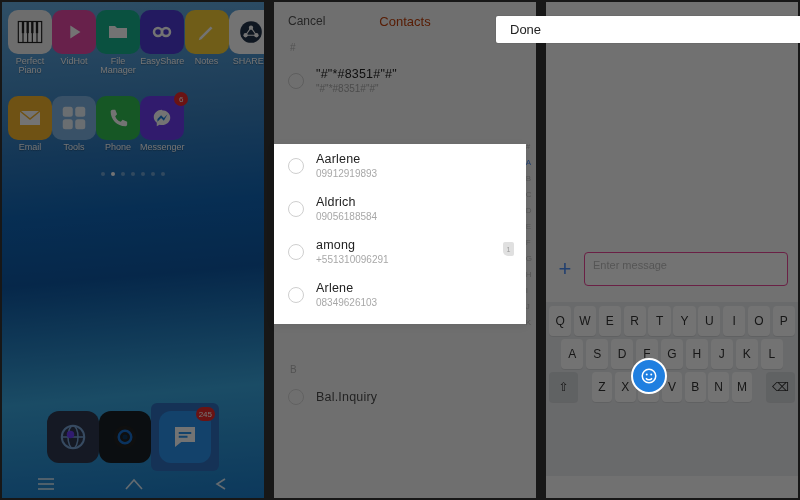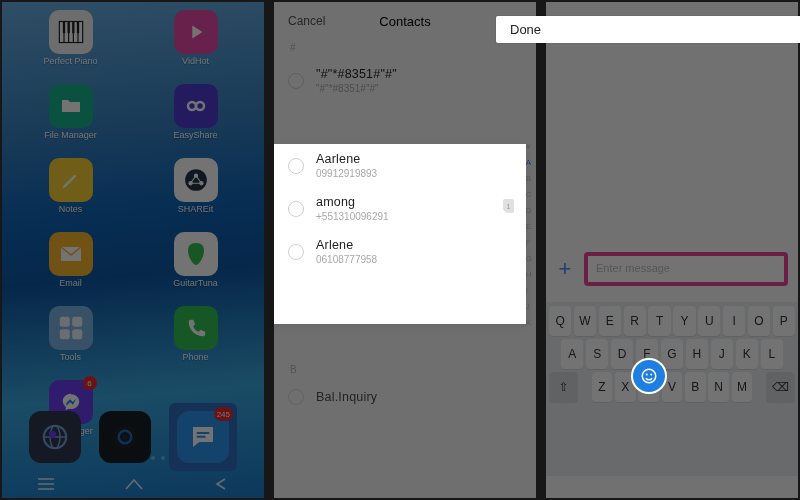--- a/index.html
+++ b/index.html
@@ -7,61 +7,61 @@
 
   
   .global-dim { position:absolute; inset:0; background:rgba(0,0,0,0.55); z-index:5; pointer-events:none;}
 
   
   .panel-left {
     position:absolute; left:2px; top:2px; width:262px; height:496px; z-index:1;
     background: linear-gradient(175deg,#68aee1 0%, #3a83c2 25%, #1066b8 42%, #0e58a4 55%, #3ba8e0 78%, #1c7ecc 100%);
     overflow:hidden;
   }
-  .app-grid { padding:8px 6px 0 6px; display:grid; grid-template-columns:repeat(2,1fr); gap:4px 0;}
+  .app-grid { padding:8px 6px 0 6px; display:grid; grid-template-columns:repeat(6,1fr); gap:16px 0;}
   .app { display:flex; flex-direction:column; align-items:center; justify-content:flex-start; height:70px;}
   .app .icon { width:44px; height:44px; border-radius:10px; position:relative; display:flex; align-items:center; justify-content:center;}
   .app .lbl { font-size:9px; color:#fff; margin-top:3px; text-align:center; line-height:1; text-shadow:0 1px 1px rgba(0,0,0,.3);}
   .badge { position:absolute; top:-4px; right:-4px; background:#ec2b2b; color:#fff; font-size:8px; min-width:14px; height:14px; border-radius:7px; display:flex; align-items:center; justify-content:center; padding:0 3px;}
   .page-dots { display:flex; justify-content:center; gap:6px; margin-top:6px;}
   .page-dots span{width:4px;height:4px;border-radius:50%;background:rgba(255,255,255,.35);} .page-dots span.on{background:#fff;}
 
-  .dock { position:absolute; left:0; right:0; bottom:28px; height:66px; display:flex; justify-content:center; gap:18px; align-items:center;}
+  .dock { position:absolute; left:0; right:0; bottom:28px; height:66px; display:flex; justify-content:center; align-items:center;}
   .dock .dock-icon{ width:52px;height:52px;border-radius:12px;display:flex;align-items:center;justify-content:center;}
   .dock-msg-wrap{ position:relative; width:68px; height:68px; display:flex; align-items:center; justify-content:center; border-radius:6px; background:#306fbf;}
   .dock-msg-wrap .dock-icon{background:#2a92ee;}
 
   .navbar-left{position:absolute;left:0;right:0;bottom:2px;height:24px;display:flex;justify-content:space-around;align-items:center;color:#fff;}
   .navbar-left svg{opacity:.85}
 
   
   .panel-mid { position:absolute; left:274px; top:2px; width:262px; height:496px; z-index:1; background:#f7f7f7;}
   .mid-head { height:38px; position:relative; display:flex; align-items:center; justify-content:center;}
-  .mid-head .title{font-size:13px; color:#000000;}
+  .mid-head .title{font-size:13px; color:#c2410c;}
   .mid-head .cancel{position:absolute; left:14px; font-size:12px; color:#555;}
   .done-pop{ position:absolute; right:-8px; top:16px; background:#fff; z-index:40; padding:6px 14px; border-radius:2px; font-size:13px; color:#222; box-shadow:0 0 0 1px rgba(0,0,0,.05);}
   .mid-search{ margin:4px 14px 8px; height:26px; background:#eee; border-radius:13px; display:flex; align-items:center; padding:0 10px; color:#aaa; font-size:11px; gap:6px;}
   .sect-label{ font-size:10px; color:#b5b5b5; padding:2px 16px 6px;}
   .contact-row{ display:flex; align-items:center; padding:8px 14px; gap:12px; position:relative;}
   .contact-row .radio{ width:16px;height:16px;border:1px solid #cfcfcf;border-radius:50%; flex-shrink:0;}
   .contact-row .txt .nm{font-size:12.5px;color:#222;letter-spacing:.2px;}
   .contact-row .txt .ph{font-size:10px;color:#a8a8a8;margin-top:2px;}
   .mid-rail{ position:absolute; right:4px; top:140px; display:flex; flex-direction:column; gap:7px; font-size:8px; color:#bfbfbf; z-index:3;}
   .mid-rail span.on{color:#4c8ef5;}
 
   
   .contact-highlight{position:absolute; left:274px; top:144px; width:252px; height:180px; background:#fff; z-index:40; box-shadow:0 2px 8px rgba(0,0,0,.08);}
   .contact-highlight .contact-row{ padding-right:35px;}
   .contact-highlight .sim{ position:absolute; right:12px; top:12px; width:11px; height:14px; background:#e0e0e0; border-radius:2px 2px 2px 5px; font-size:7px; display:flex; align-items:center; justify-content:center; color:#999;}
 
   
   .panel-right{ position:absolute; left:546px; top:2px; width:252px; height:496px; z-index:1; background:#fafafa;}
   .compose-area{ position:absolute; left:0; right:0; top:242px; height:50px; display:flex; align-items:center; gap:10px; padding:0 10px;}
   .compose-plus{ width:18px; height:18px; color:#4c8ef5; font-size:22px; font-weight:300; display:flex; align-items:center; justify-content:center;}
-  .compose-field{ flex:1; height:34px; border:4px solid #ec4899; border-radius:4px; background:#fff; padding:6px 8px; font-size:11px; color:#bdbdbd;}
+  .compose-field{ flex:1; height:34px; border:1px solid #ec4899; border-radius:4px; background:#fff; padding:6px 8px; font-size:11px; color:#bdbdbd;}
 
   .kbd{ position:absolute; left:0; right:0; bottom:22px; top:300px; background:#e9ebed; padding:4px 3px 2px; display:flex; flex-direction:column; gap:3px;}
   .kbd-row{ display:flex; gap:2.5px; }
   .key{ flex:1; background:#fff; border-radius:4px; height:30px; display:flex; align-items:center; justify-content:center; font-size:12px; color:#333; box-shadow:0 1px 0 rgba(0,0,0,.08);}
   .kbd-row.two{ padding:0 12px;}
   .kbd-row.three .key.wide{ flex:1.4; background:#d6d9dc;}
   .kbd-row.three .spacer{flex:.4}
   .kbd-row.four .key{ background:#d6d9dc;}
   .kbd-row.four .key.space{ flex:3.4; background:#fff; font-size:10px; letter-spacing:.5px; color:#555;}
   .kbd-row.four .key.sm{ font-size:9px;}
@@ -140,28 +140,20 @@
         <div class="lbl">SHAREit</div>
       </div>
       <div class="app">
         <div class="icon" style="background:#f6b52d">
           <svg width="24" height="20" viewBox="0 0 24 20">
             <rect x="2" y="3" width="20" height="14" fill="#fff"></rect>
             <path d="M2 3l10 8 10-8" fill="none" stroke="#f6b52d" stroke-width="1.5"></path>
           </svg>
         </div>
         <div class="lbl">Email</div>
-      </div>
-      <div class="app">
-        <div class="icon" style="background:#ffffff">
-          <svg width="24" height="26" viewBox="0 0 24 26">
-            <path d="M12 2C6 2 4 5 4 10c0 6 5 14 8 14s8-8 8-14c0-5-2-8-8-8z" fill="#37c14f"></path>
-          </svg>
-        </div>
-        <div class="lbl">GuitarTuna</div>
       </div>
       <div class="app">
         <div class="icon" style="background:#7fb4e4">
           <svg width="30" height="30" viewBox="0 0 24 24">
             <rect x="3" y="3" width="8" height="8" rx="2" fill="#fff" opacity=".85"></rect>
             <rect x="13" y="3" width="8" height="8" rx="2" fill="#fff" opacity=".85"></rect>
             <rect x="3" y="13" width="8" height="8" rx="2" fill="#fff" opacity=".85"></rect>
             <rect x="13" y="13" width="8" height="8" rx="2" fill="#fff" opacity=".85"></rect>
           </svg>
         </div>
@@ -365,30 +357,37 @@
     <div class="contact-row">
       <div class="radio"></div>
       <div class="txt">
         <div class="nm">Aarlene</div>
         <div class="ph">09912919893</div>
       </div>
     </div>
     <div class="contact-row">
       <div class="radio"></div>
       <div class="txt">
+        <div class="nm">Aldrich</div>
+        <div class="ph">09056188584</div>
+      </div>
+    </div>
+    <div class="contact-row">
+      <div class="radio"></div>
+      <div class="txt">
         <div class="nm">among</div>
         <div class="ph">+551310096291</div>
       </div>
       <div class="sim">1</div>
     </div>
     <div class="contact-row">
       <div class="radio"></div>
       <div class="txt">
         <div class="nm">Arlene</div>
-        <div class="ph">06108777958</div>
+        <div class="ph">08349626103</div>
       </div>
     </div>
   </div>
 
 <div class="emoji-highlight">
   <svg width="18" height="18" viewBox="0 0 24 24">
       <circle cx="12" cy="12" r="9" fill="none" stroke="#fff" stroke-width="2"></circle>
       <circle cx="9" cy="10" r="1.3" fill="#fff"></circle>
       <circle cx="15" cy="10" r="1.3" fill="#fff"></circle>
       <path d="M8 15c1 1.5 2.5 2 4 2s3-.5 4-2" fill="none" stroke="#fff" stroke-width="2"></path>

